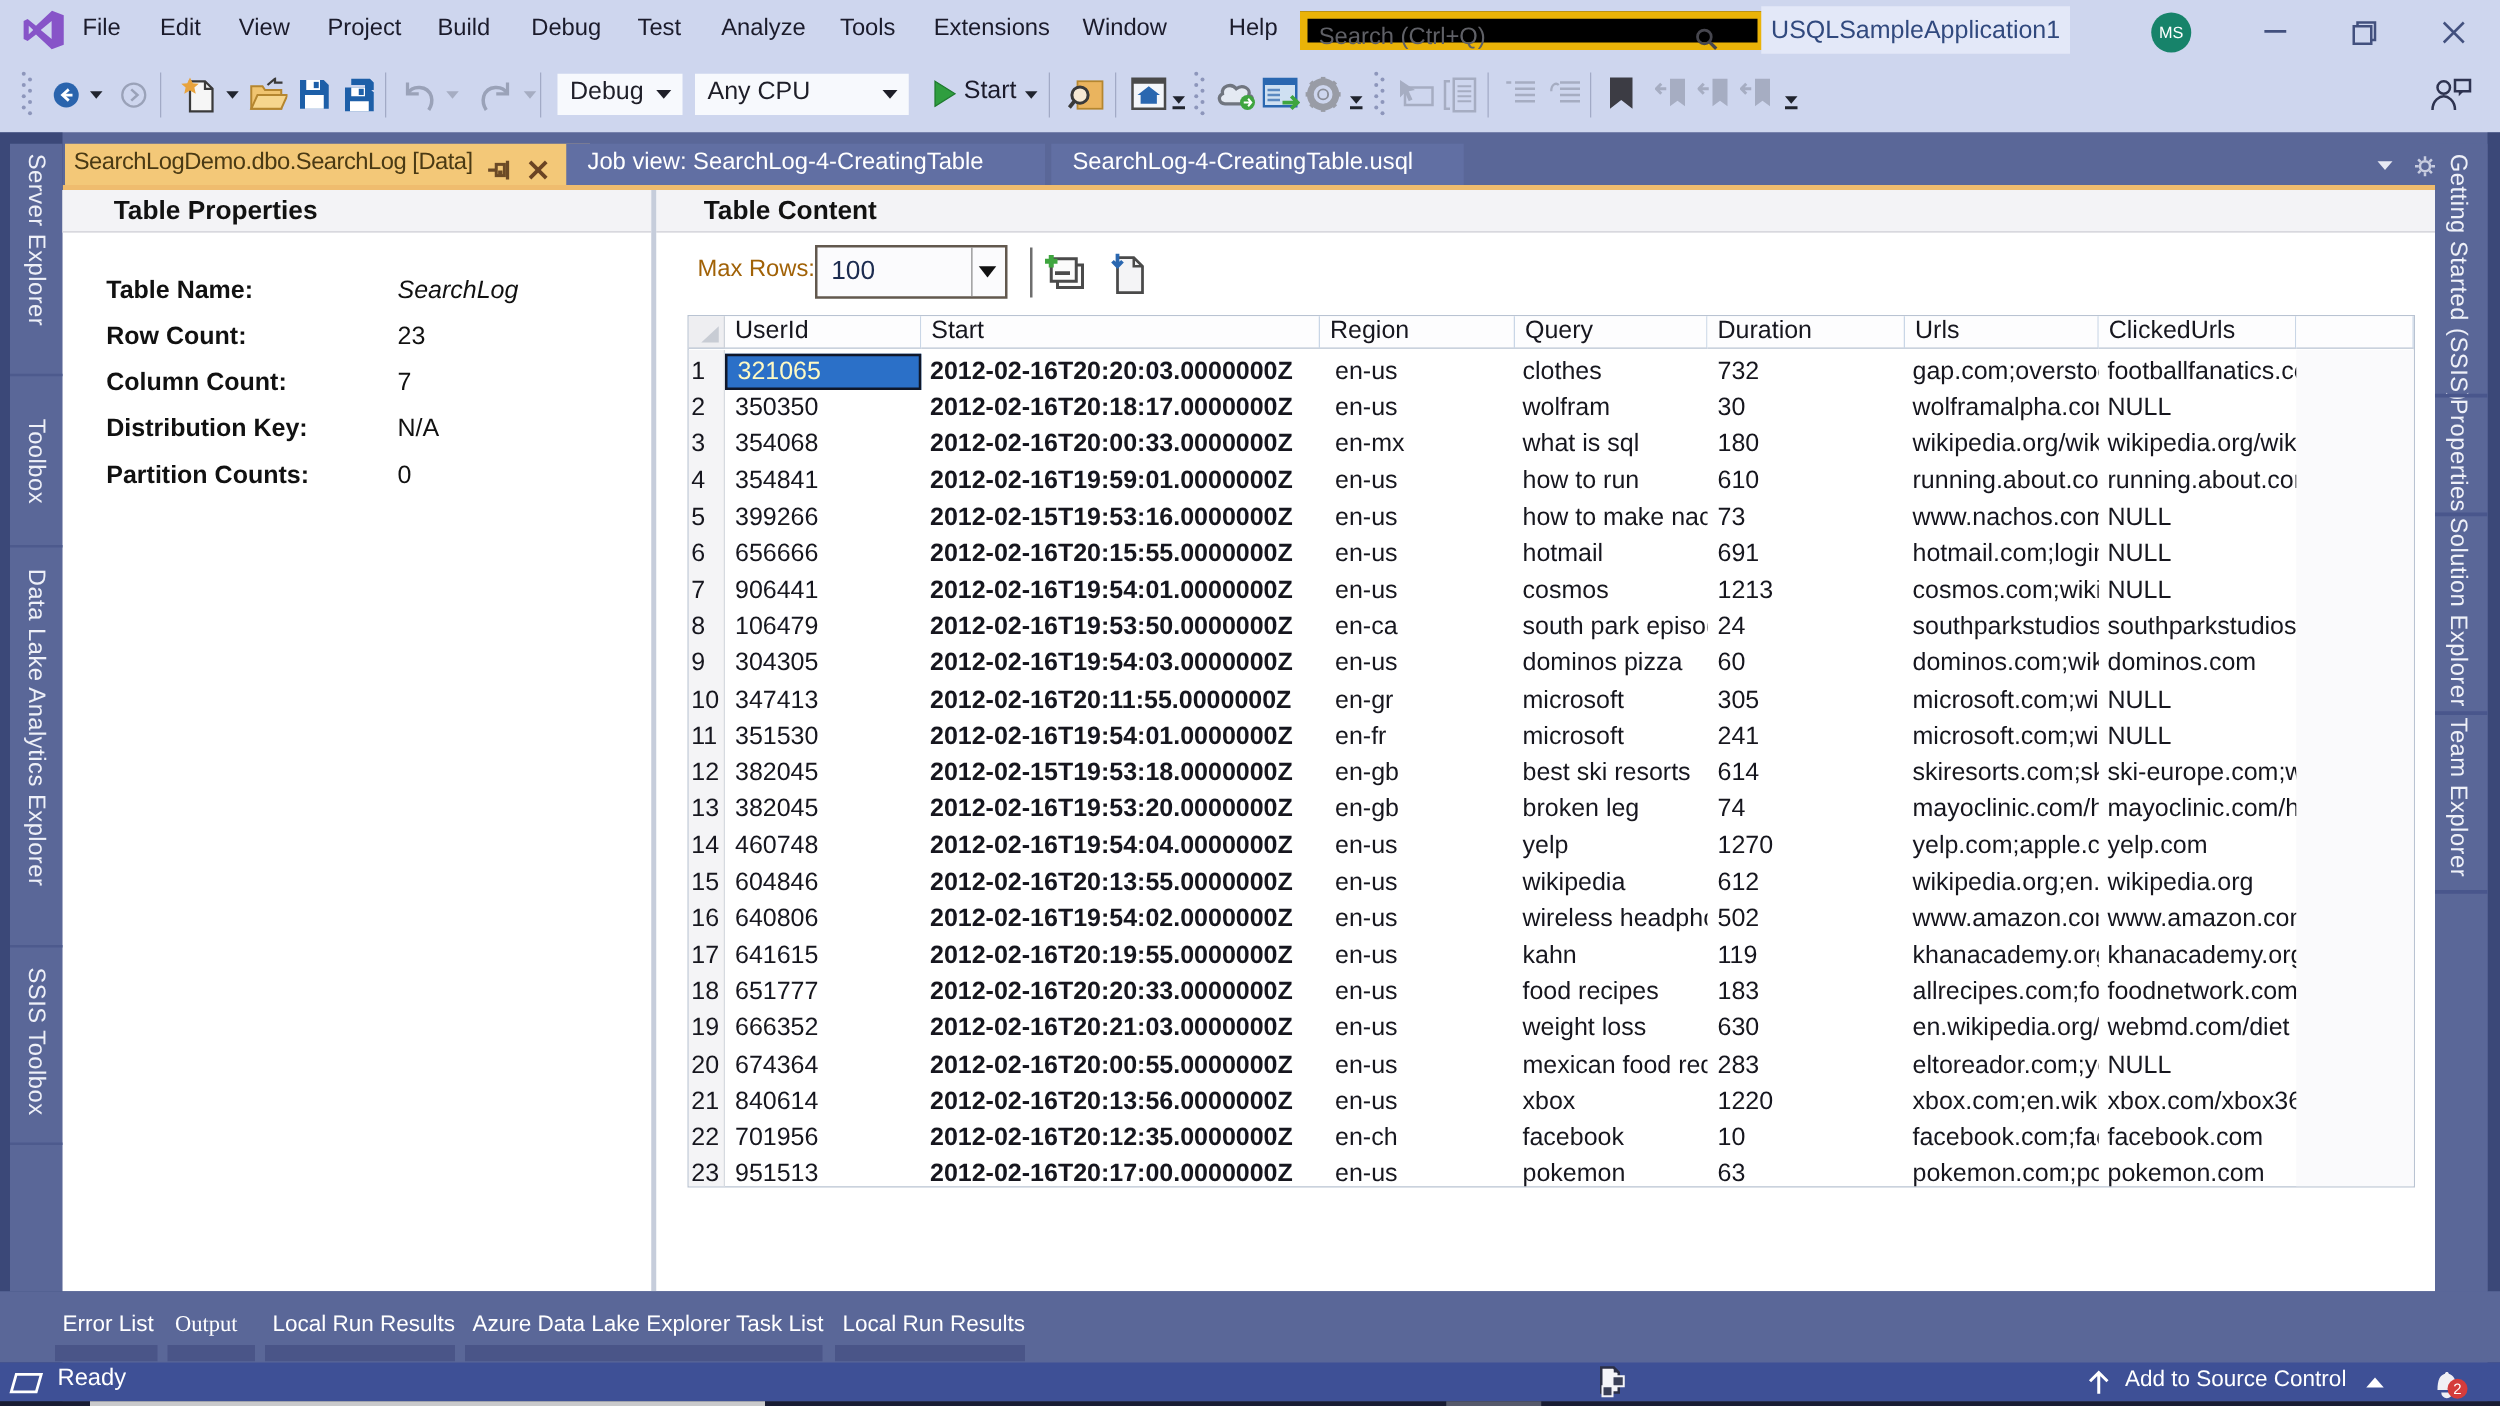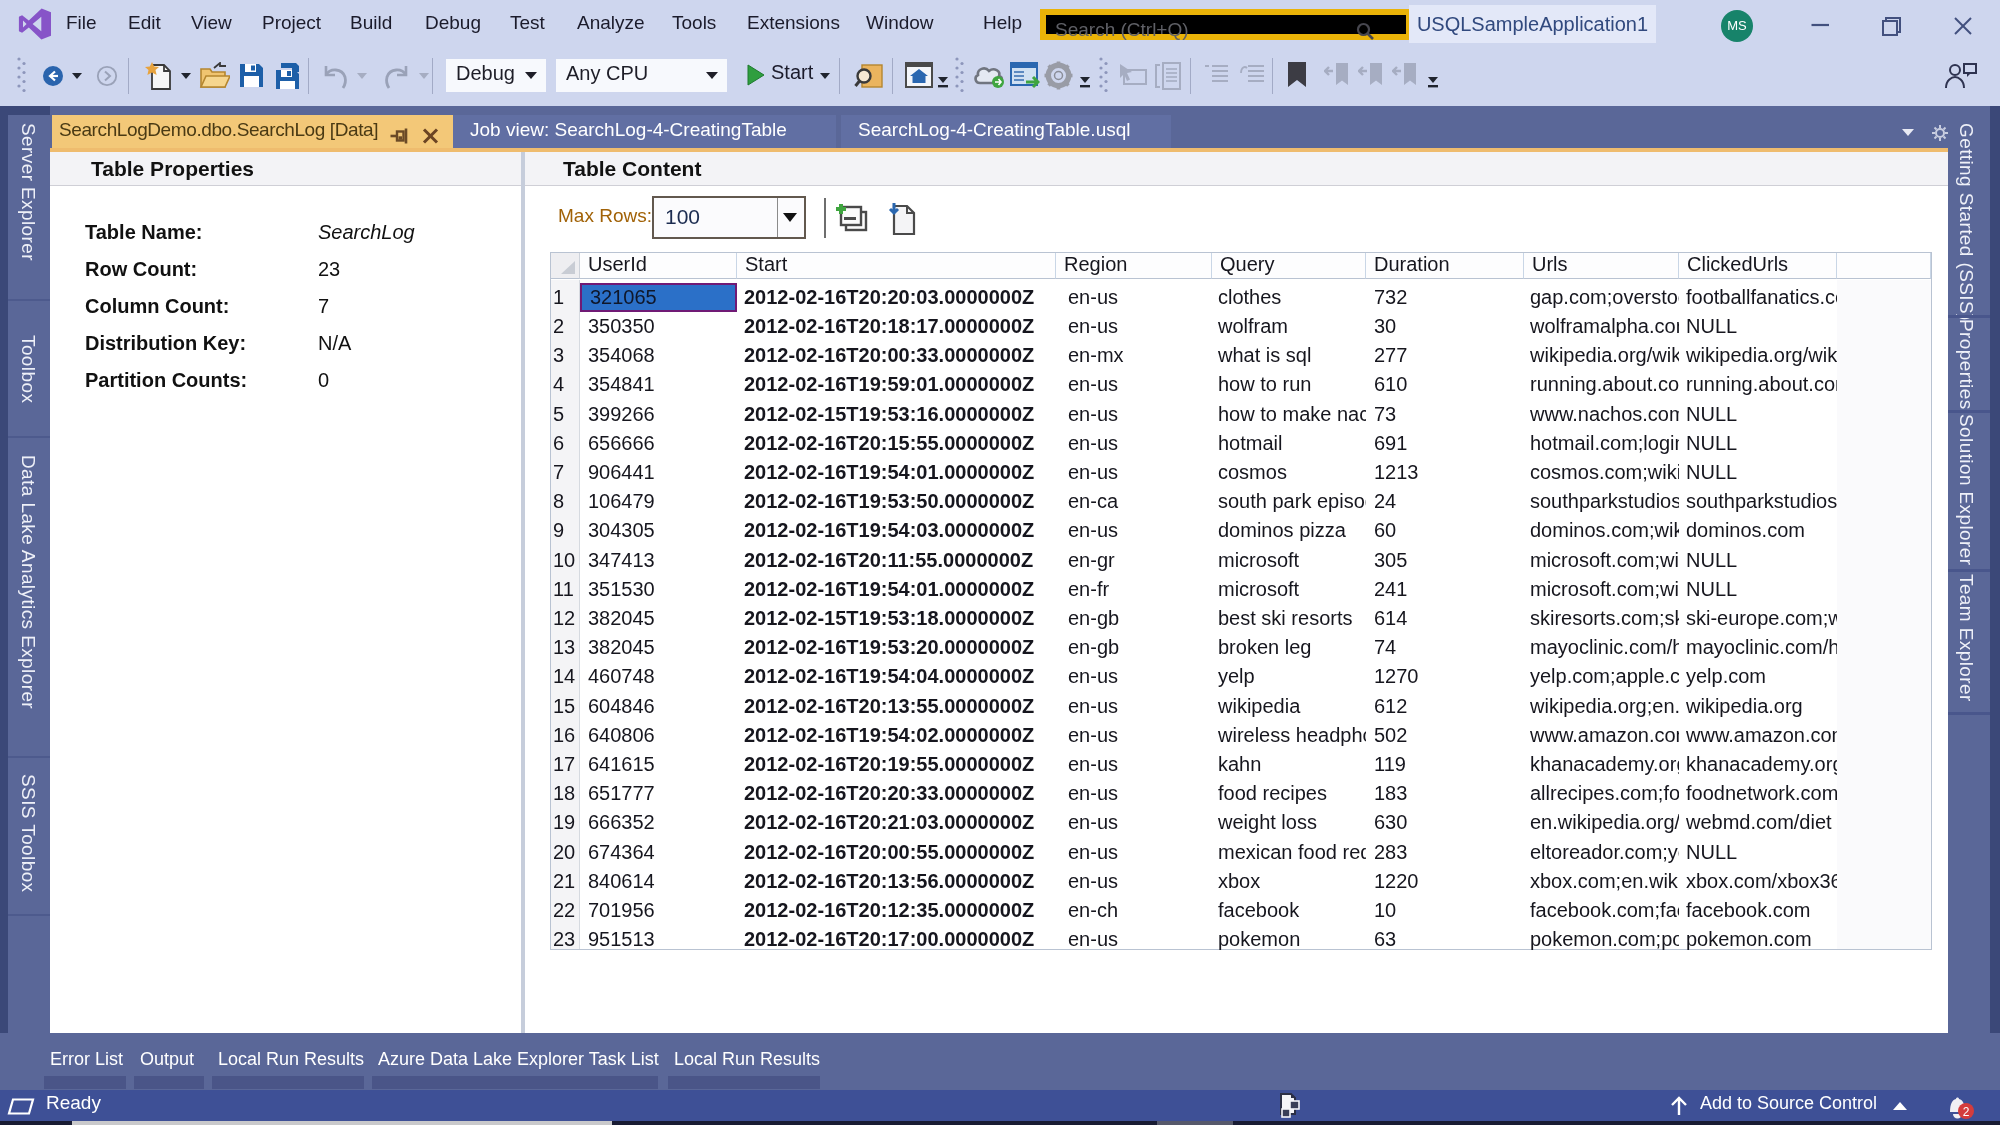--- a/index.html
+++ b/index.html
@@ -48,21 +48,21 @@
 .gc{position:absolute;top:0;height:29.2px;font-size:20px;color:#16161e;line-height:29.2px;white-space:nowrap;overflow:hidden;}
 
 .c0{left:501px;width:29px;padding-left:2px;}
 .c1{left:530px;width:157px;padding-left:8px;}
 .c2{left:687px;width:319px;padding-left:7px;font-weight:bold;}
 .c3{left:1006px;width:156px;padding-left:12px;}
 .c4{left:1162px;width:154px;padding-left:6px;}
 .c5{left:1316px;width:158px;padding-left:8px;}
 .c6{left:1474px;width:155px;padding-left:6px;}
 .c7{left:1629px;width:158px;padding-left:7px;}
-.gsel{background:#2B70C8;color:#0f172a;border:2px solid #701a75;line-height:25px;}
+.gsel{background:#2B70C8;color:#fef9c3;border:2px solid #0f172a;line-height:25px;}
 
 
 #btabs{position:absolute;left:0;top:1033px;width:2000px;height:57px;background:#5A6798;}
 .btab{position:absolute;top:0;height:57px;line-height:52px;color:#fff;font-size:18px;}
 .bbar{position:absolute;top:43px;height:13px;background:#4A5588;}
 #statusbar{position:absolute;left:0;top:1090px;width:2000px;height:31px;background:#3E5096;color:#fff;font-size:19px;}
 #bottomstrip{position:absolute;left:0;top:1121px;width:2000px;height:4px;background:#191c33;}
 #bottomthumb{position:absolute;left:72px;top:1121px;width:540px;height:4px;background:#c9c9cb;}
 </style></head>
 <body>
@@ -446,21 +446,21 @@
 <div class="gc c5">30</div>
 <div class="gc c6">wolframalpha.com</div>
 <div class="gc c7">NULL</div>
 </div>
 <div class="grow" style="top:189.1px">
 <div class="gc c0">3</div>
 <div class="gc c1">354068</div>
 <div class="gc c2">2012-02-16T20:00:33.0000000Z</div>
 <div class="gc c3">en-mx</div>
 <div class="gc c4">what is sql</div>
-<div class="gc c5">277</div>
+<div class="gc c5">180</div>
 <div class="gc c6">wikipedia.org/wiki/sql</div>
 <div class="gc c7">wikipedia.org/wiki/sql</div>
 </div>
 <div class="grow" style="top:218.3px">
 <div class="gc c0">4</div>
 <div class="gc c1">354841</div>
 <div class="gc c2">2012-02-16T19:59:01.0000000Z</div>
 <div class="gc c3">en-us</div>
 <div class="gc c4">how to run</div>
 <div class="gc c5">610</div>
@@ -655,21 +655,21 @@
 <div class="gc c4">pokemon</div>
 <div class="gc c5">63</div>
 <div class="gc c6">pokemon.com;poke</div>
 <div class="gc c7">pokemon.com</div>
 </div>
 </div>
 
 <div id="btabs">
 <div class="btab" style="left:50px;">Error List</div>
 <div class="bbar" style="left:44px;width:82px;"></div>
-<div class="btab" style="left:140px;">Output</div>
+<div class="btab" style="left:140px;font-family:Liberation Serif, serif;">Output</div>
 <div class="bbar" style="left:134px;width:70px;"></div>
 <div class="btab" style="left:218px;">Local Run Results</div>
 <div class="bbar" style="left:212px;width:152px;"></div>
 <div class="btab" style="left:378px;">Azure Data Lake Explorer Task List</div>
 <div class="bbar" style="left:372px;width:286px;"></div>
 <div class="btab" style="left:674px;">Local Run Results</div>
 <div class="bbar" style="left:668px;width:152px;"></div>
 </div>
 <div id="statusbar">
 <svg class="abs" style="left:6px;top:7px" width="30" height="19" viewBox="0 0 30 19">

